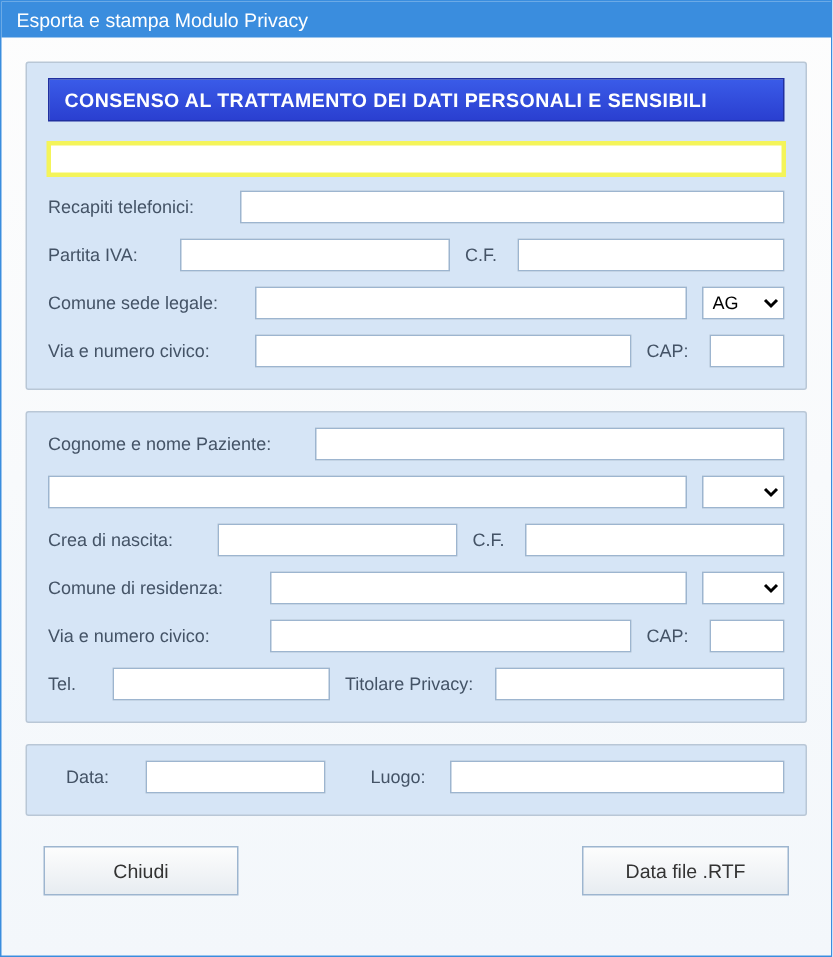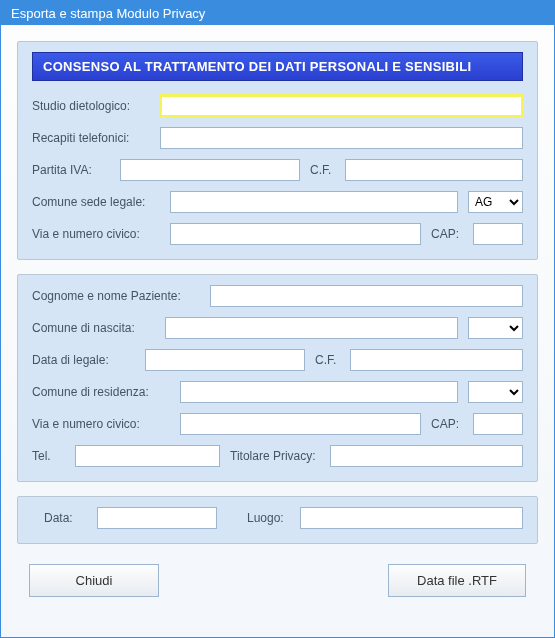--- a/index.html
+++ b/index.html
@@ -103,21 +103,20 @@
   <div class="titlebar">
     <span>Esporta e stampa Modulo Privacy</span>
   </div>
 
   <div class="content">
 
     <div class="panel">
       <div class="header-band">CONSENSO AL TRATTAMENTO DEI DATI PERSONALI E SENSIBILI</div>
 
       <div class="row">
-        <label style="width:120px;">Studio dietologico:</label>
         <input type="text" class="flex-fill focused" value="" style="">
       </div>
 
       <div class="row">
         <label style="width:120px;">Recapiti telefonici:</label>
         <input type="text" class="flex-fill" value="" style="">
       </div>
 
       <div class="row">
         <label style="width:80px;">Partita IVA:</label>
@@ -146,30 +145,29 @@
     </div>
 
     <div class="panel">
 
       <div class="row">
         <label style="width:170px;">Cognome e nome Paziente:</label>
         <input type="text" class="flex-fill" value="" style="">
       </div>
 
       <div class="row">
-        <label style="width:125px;">Comune di nascita:</label>
         <input type="text" class="flex-fill" value="" style="">
         <span class="gap"></span>
         <select style="width:55px;">
           <option></option>
         </select>
       </div>
 
       <div class="row">
-        <label style="width:105px;">Data di legale:</label>
+        <label style="width:105px;">Crea di nascita:</label>
         <input type="text" style="width: 160px;" value="">
         <span class="gap"></span>
         <label>C.F.</label>
         <input type="text" class="flex-fill" style="margin-left: 6px;" value="">
       </div>
 
       <div class="row">
         <label style="width:140px;">Comune di residenza:</label>
         <input type="text" class="flex-fill" value="" style="">
         <span class="gap"></span>

